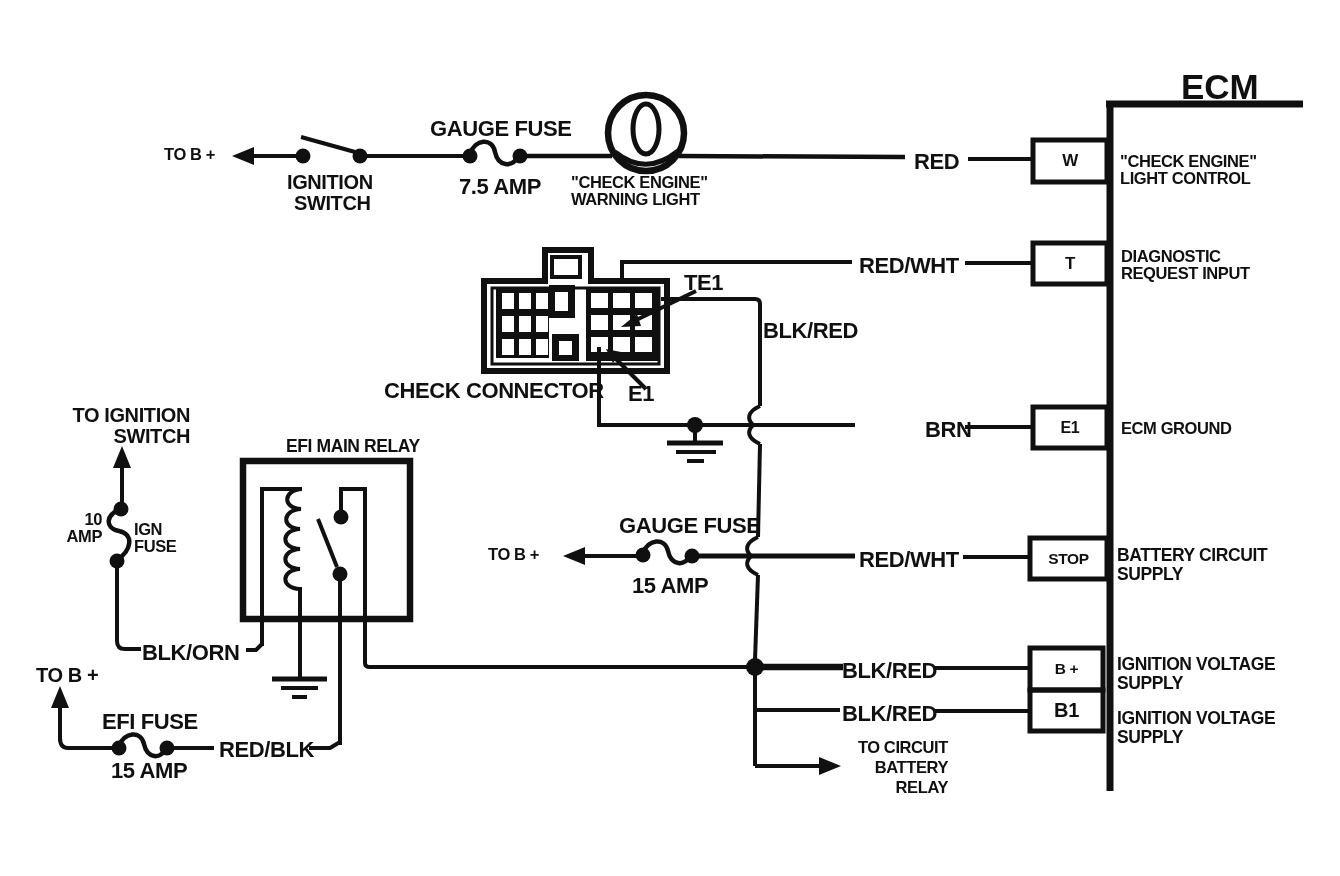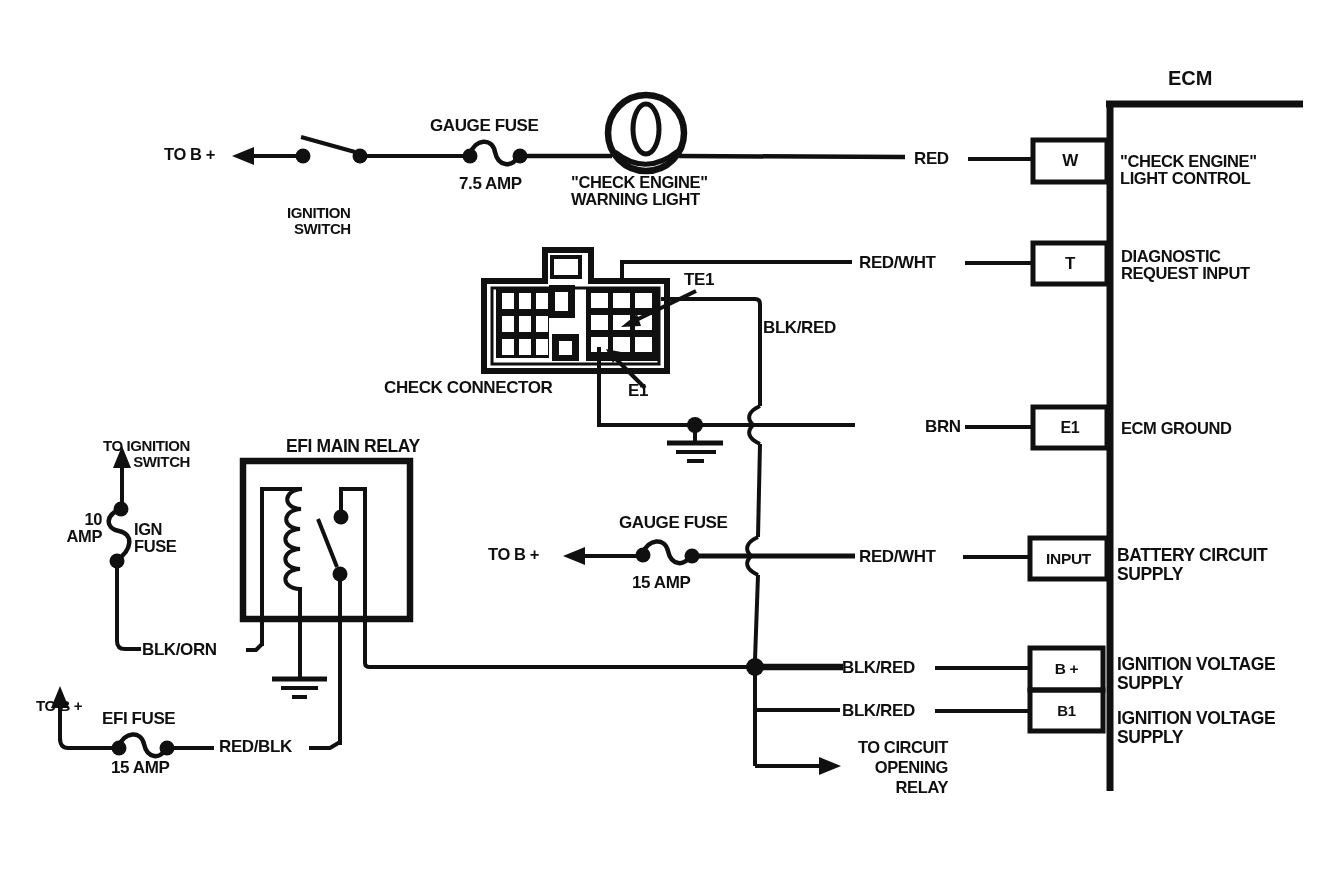--- a/index.html
+++ b/index.html
@@ -3,30 +3,30 @@
 <meta charset="utf-8">
 <style>
   html,body { margin:0; padding:0; background:#ffffff; }
   #stage {
     position:relative; width:1340px; height:876px; background:#ffffff;
     font-family:"Liberation Sans", sans-serif; overflow:hidden;
   }
   svg { position:absolute; left:0; top:0; }
   .lb {
     position:absolute; font-weight:700; color:#101010;
-    font-size:17px; line-height:1.06; letter-spacing:-0.4px; white-space:nowrap;
+    font-size:22px; line-height:1.06; letter-spacing:-0.4px; white-space:nowrap;
   }
   .ctr { text-align:right; }
   .rgt { text-align:right; }
   .pin {
     position:absolute; display:flex; align-items:center; justify-content:center;
     font-weight:700; color:#101010; letter-spacing:-0.3px;
   }
-  .s16 { font-size:15px;margin-top:33px; } .s165 { font-size:16.5px; } .s175 { font-size:17.5px; }
-  .s27 { font-size:20px; letter-spacing:0; }
+  .s16 { font-size:20px; } .s165 { font-size:16.5px; } .s175 { font-size:17.5px; }
+  .s27 { font-size:35px; letter-spacing:0;margin-left:13px; }
 </style>
 </head>
 <body>
 
 <div id="stage">
 
 <svg width="1340" height="876" viewBox="0 0 1340 876">
   <g stroke="#101010" fill="none" stroke-width="4" stroke-linecap="butt" stroke-linejoin="miter">
 
     <g stroke-width="7">
@@ -275,24 +275,24 @@
 <div class="lb s175" style="left:1117px; top:655px;">
   <div>IGNITION VOLTAGE</div>
   <div>SUPPLY</div>
 </div>
 <div class="lb s175" style="left:1117px; top:709px;">
   <div>IGNITION VOLTAGE</div>
   <div>SUPPLY</div>
 </div>
 <div class="lb s165 ctr" style="left:836px; top:738px; width:112px; line-height:1.2;">
   <div>TO CIRCUIT</div>
-  <div>OPENING</div>
+  <div>BATTERY</div>
   <div>RELAY</div>
 </div>
 
 <div class="pin" style="left:1033px; top:140px; width:74px; height:42px; font-size:17px;">W</div>
 <div class="pin" style="left:1033px; top:243px; width:74px; height:41px; font-size:17px;">T</div>
 <div class="pin" style="left:1033px; top:407px; width:74px; height:41px; font-size:16px;">E1</div>
-<div class="pin" style="left:1030px; top:538px; width:77px; height:41px; font-size:15.5px;">INPUT</div>
+<div class="pin" style="left:1030px; top:538px; width:77px; height:41px; font-size:15.5px;">STOP</div>
 <div class="pin" style="left:1030px; top:648px; width:73px; height:42px; font-size:15.5px;">B +</div>
-<div class="pin" style="left:1030px; top:690px; width:73px; height:41px; font-size:15px;">B1</div>
+<div class="pin" style="left:1030px; top:690px; width:73px; height:41px; font-size:20px;">B1</div>
 
 </div>
 
 </body></html>

